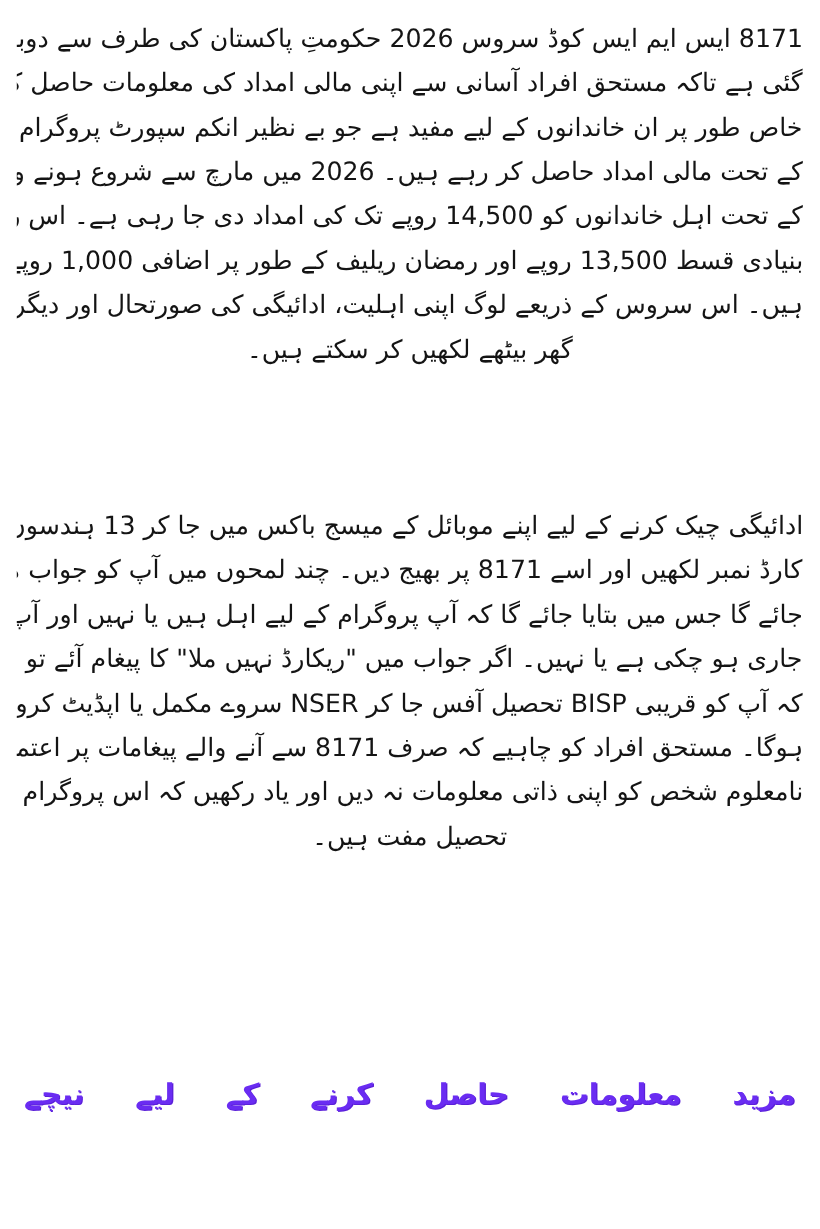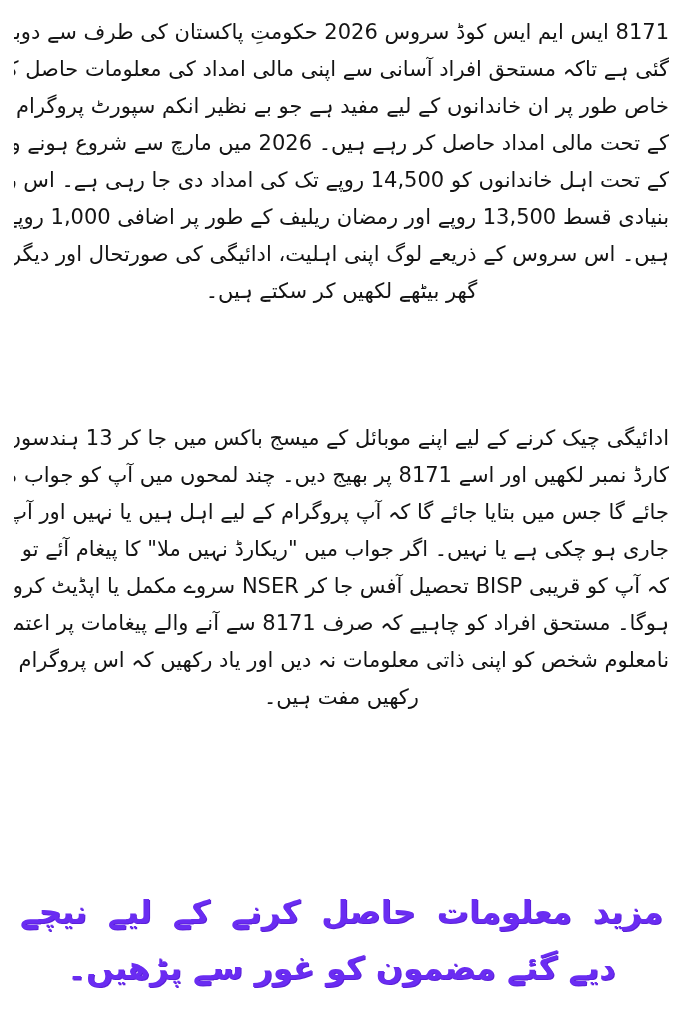--- a/index.html
+++ b/index.html
@@ -52,21 +52,21 @@
       right: 20px;
       top: 884px;
       direction: rtl;
       unicode-bidi: embed;
       text-align: center;
     }
     .cta .cta-line {
       display: block;
       font-family: "DejaVu Sans", sans-serif;
       font-weight: bold;
-      font-size: 32px;
+      font-size: 24px;
       line-height: 56px;
       height: 56px;
       white-space: nowrap;
       color: #6a2cf2;
       text-shadow: 1px 1px 0 #5a1fd8;
     }
     .cta .cta-line.first {
       text-align: justify;
       text-align-last: justify;
     }
@@ -88,21 +88,20 @@
   </div>
 
   <div class="para" id="para-2">
     <span class="line">ادائیگی چیک کرنے کے لیے اپنے موبائل کے میسج باکس میں جا کر 13 ہندسوں والا شناختی</span>
     <span class="line">کارڈ نمبر لکھیں اور اسے 8171 پر بھیج دیں۔ چند لمحوں میں آپ کو جواب موصول ہو</span>
     <span class="line">جائے گا جس میں بتایا جائے گا کہ آپ پروگرام کے لیے اہل ہیں یا نہیں اور آپ کی ادائیگی</span>
     <span class="line">جاری ہو چکی ہے یا نہیں۔ اگر جواب میں "ریکارڈ نہیں ملا" کا پیغام آئے تو اس کا مطلب ہے</span>
     <span class="line">کہ آپ کو قریبی BISP تحصیل آفس جا کر NSER سروے مکمل یا اپڈیٹ کروانا</span>
     <span class="line">ہوگا۔ مستحق افراد کو چاہیے کہ صرف 8171 سے آنے والے پیغامات پر اعتماد کریں، کسی</span>
     <span class="line">نامعلوم شخص کو اپنی ذاتی معلومات نہ دیں اور یاد رکھیں کہ اس پروگرام کی تمام خدمات</span>
-    <span class="line center">رکھیں مفت ہیں۔</span>
+    <span class="line center">تحصیل مفت ہیں۔</span>
   </div>
 
   <div class="cta">
     <span class="cta-line first">مزید معلومات حاصل کرنے کے لیے نیچے</span>
-    <span class="cta-line">دیے گئے مضمون کو غور سے پڑھیں۔</span>
   </div>
 
 </div>
 
 </body></html>

